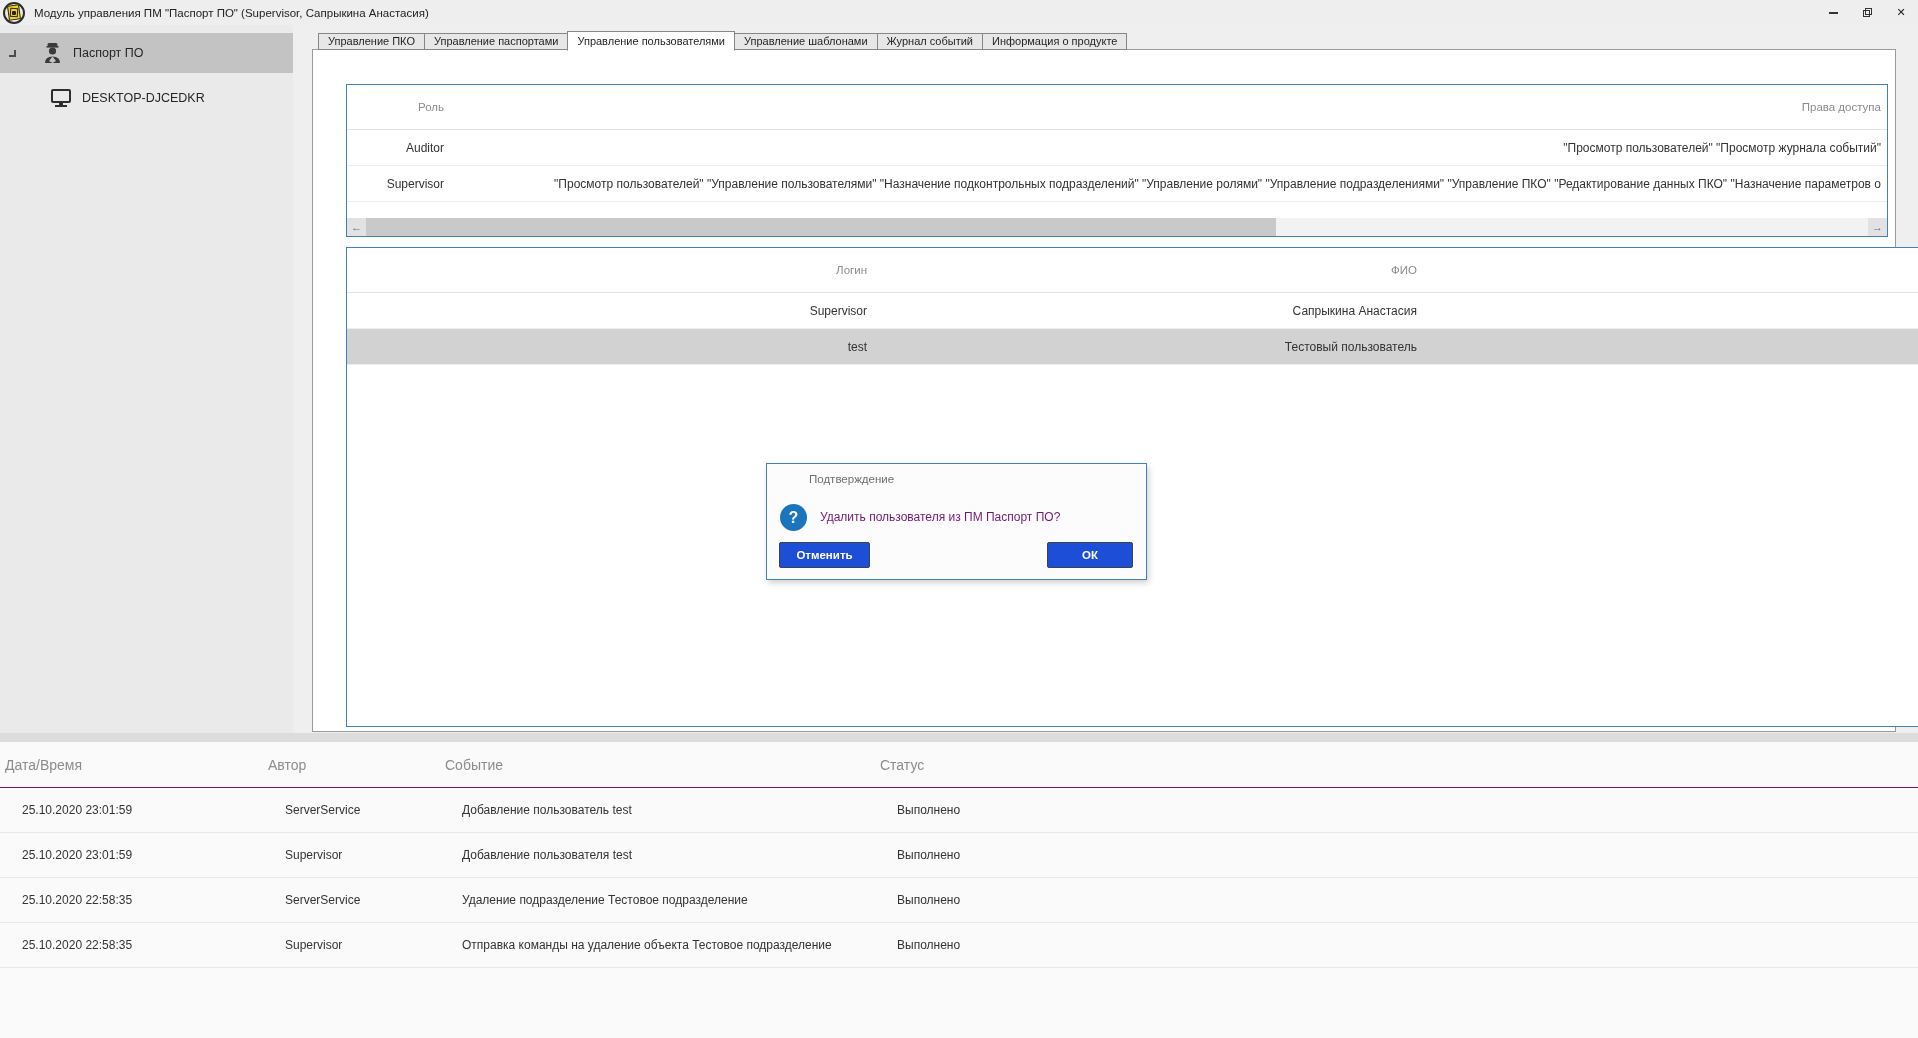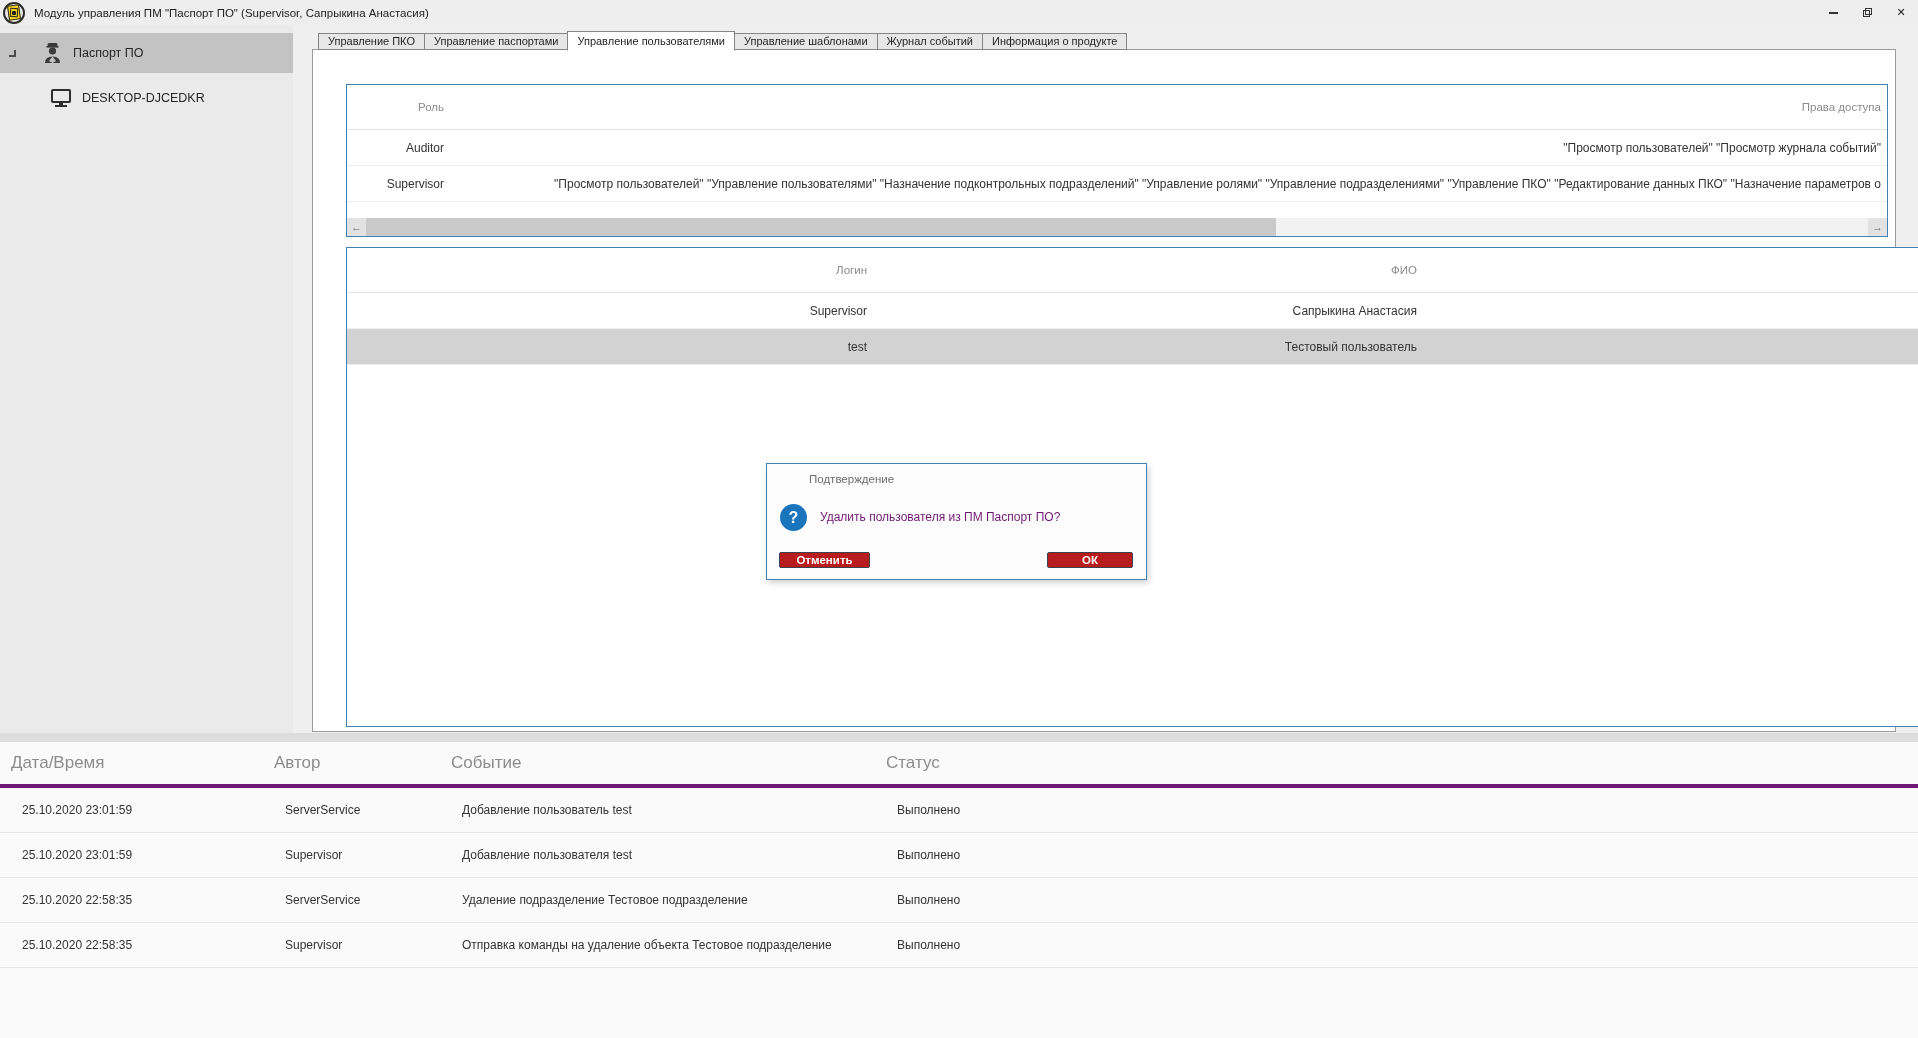--- a/index.html
+++ b/index.html
@@ -72,31 +72,31 @@
   .scrollthumb { position:absolute; left:19px; top:0; width:910px; height:18px; background:#c9c9c9; }
 
   
   .dialog { position:absolute; left:453px; top:413px; width:381px; height:117px; background:#fcfcfc;
     border:1px solid #4082b4; box-shadow:2px 3px 6px rgba(0,0,0,0.18); z-index:9; }
   .dlgtitle { position:absolute; left:42px; top:9px; font-size:11.5px; color:#6e6e6e; }
   .dlgicon { position:absolute; left:13px; top:40px; width:27px; height:27px; border-radius:50%;
     background:#1b75bc; color:#fff; font-weight:bold; font-size:16px;
     display:flex; align-items:center; justify-content:center; }
   .dlgmsg { position:absolute; left:53px; top:46px; font-size:12px; color:#701a75; }
-  .dlgbtn { position:absolute; bottom:11px; height:16px; background:#b91c1c; color:#ffffff;
+  .dlgbtn { position:absolute; bottom:11px; height:26px; background:#1d4ed8; color:#ffffff;
     font-size:11.5px; font-weight:bold; display:flex; align-items:center; justify-content:center;
     border:1px solid #3b444b; border-radius:2px; cursor:default; }
   .dlgbtn.cancel { left:12px; width:91px; }
   .dlgbtn.ok { right:13px; width:86px; }
 
   
   .strip { position:absolute; left:0; top:733px; width:1918px; height:9px; background:#dcdcdc; }
   .logsec { position:absolute; left:0; top:742px; width:1918px; height:296px; background:#fafafa; }
-  .loghead { display:grid; grid-template-columns:263px 177px 435px 175px 1fr; padding-left:11px;
-    height:46px; align-items:center; color:#8c8c8c; font-size:17px; border-bottom:4px solid #701a75; }
+  .loghead { display:grid; grid-template-columns:263px 177px 435px 175px 1fr; padding-left:5px;
+    height:46px; align-items:center; color:#8c8c8c; font-size:14px; border-bottom:1px solid #701a75; }
   .logrow { display:grid; grid-template-columns:263px 177px 435px 175px 1fr; padding-left:22px;
     height:45px; align-items:center; color:#333; font-size:12px; border-bottom:1px solid #e7e7e7; }
 </style>
 </head>
 <body>
 
 <div class="titlebar">
   <div class="applogo">
     <div class="ring"></div>
       <div class="card"></div>

